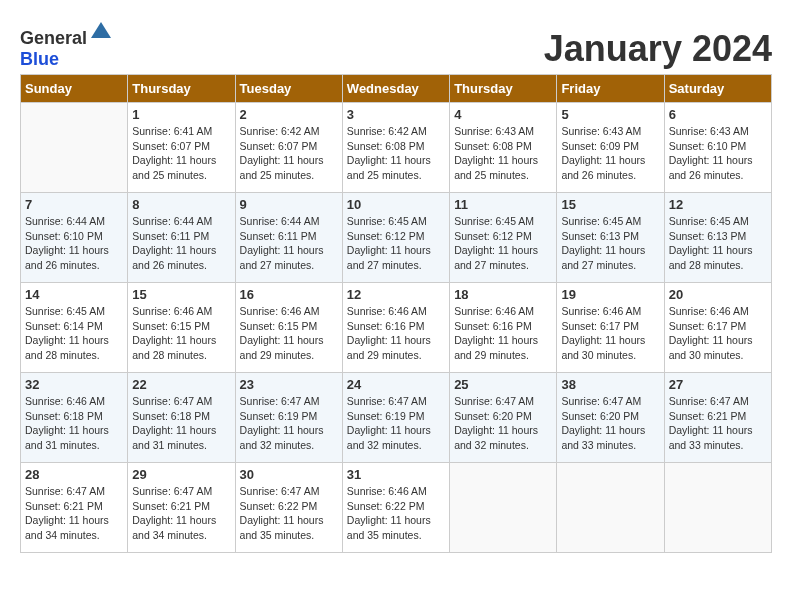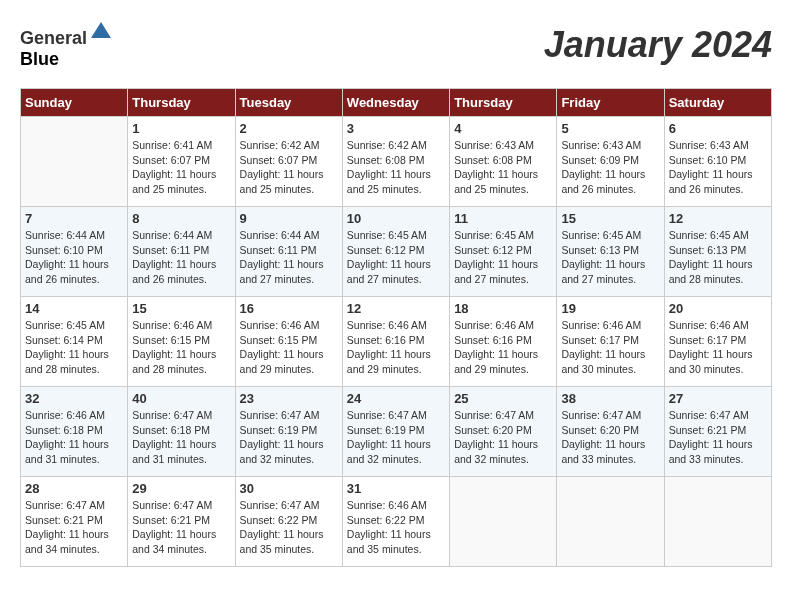--- a/index.html
+++ b/index.html
@@ -6,62 +6,61 @@
     body {
       font-family: Arial, sans-serif;
       background: #fff;
       width: 792px;
       min-height: 612px;
       padding: 20px;
     }
     .header-area {
       display: flex;
       justify-content: space-between;
-      align-items: center;
-      margin-bottom: 18px;
+      align-items: flex-end;
+      margin-bottom: 4px;
     }
     .logo {
       display: flex;
       align-items: center;
     }
     .logo-text-general {
       font-size: 18px;
       font-weight: bold;
       color: #333;
     }
     .logo-text-blue {
       font-size: 18px;
       font-weight: bold;
-      color: #000000;
+      color: #1d4ed8;
     }
     .logo-icon {
       width: 24px;
       height: 24px;
       margin-left: 2px;
     }
     .title-area {
       text-align: right;
     }
     .month-title {
       font-size: 36px;
       font-weight: bold;
       color: #333;
-      font-style: italic;
     }
     .location-title {
       font-size: 16px;
       color: #555;
     }
     table {
       width: 100%;
       border-collapse: collapse;
       font-size: 11px;
     }
     thead tr th {
-      background-color: #7f1d1d;
+      background-color: #a16207;
       color: #fff;
       padding: 6px 4px;
       text-align: left;
       font-size: 13px;
       border: 1px solid #ccc;
     }
     tbody tr td {
       border: 1px solid #ccc;
       vertical-align: top;
       padding: 4px;
@@ -206,21 +205,21 @@
           <span class="day-number">20</span>
           <div class="day-info">Sunrise: 6:46 AM<br>Sunset: 6:17 PM<br>Daylight: 11 hours and 30 minutes.</div>
         </td>
       </tr>
       <tr>
         <td>
           <span class="day-number">32</span>
           <div class="day-info">Sunrise: 6:46 AM<br>Sunset: 6:18 PM<br>Daylight: 11 hours and 31 minutes.</div>
         </td>
         <td>
-          <span class="day-number">40</span>
+          <span class="day-number">22</span>
           <div class="day-info">Sunrise: 6:47 AM<br>Sunset: 6:18 PM<br>Daylight: 11 hours and 31 minutes.</div>
         </td>
         <td>
           <span class="day-number">23</span>
           <div class="day-info">Sunrise: 6:47 AM<br>Sunset: 6:19 PM<br>Daylight: 11 hours and 32 minutes.</div>
         </td>
         <td>
           <span class="day-number">24</span>
           <div class="day-info">Sunrise: 6:47 AM<br>Sunset: 6:19 PM<br>Daylight: 11 hours and 32 minutes.</div>
         </td>

